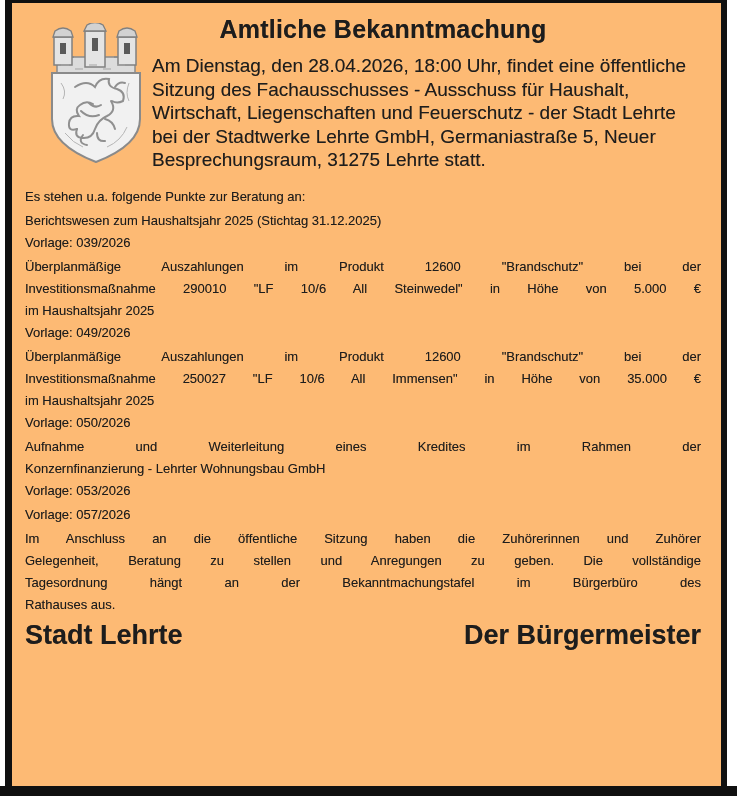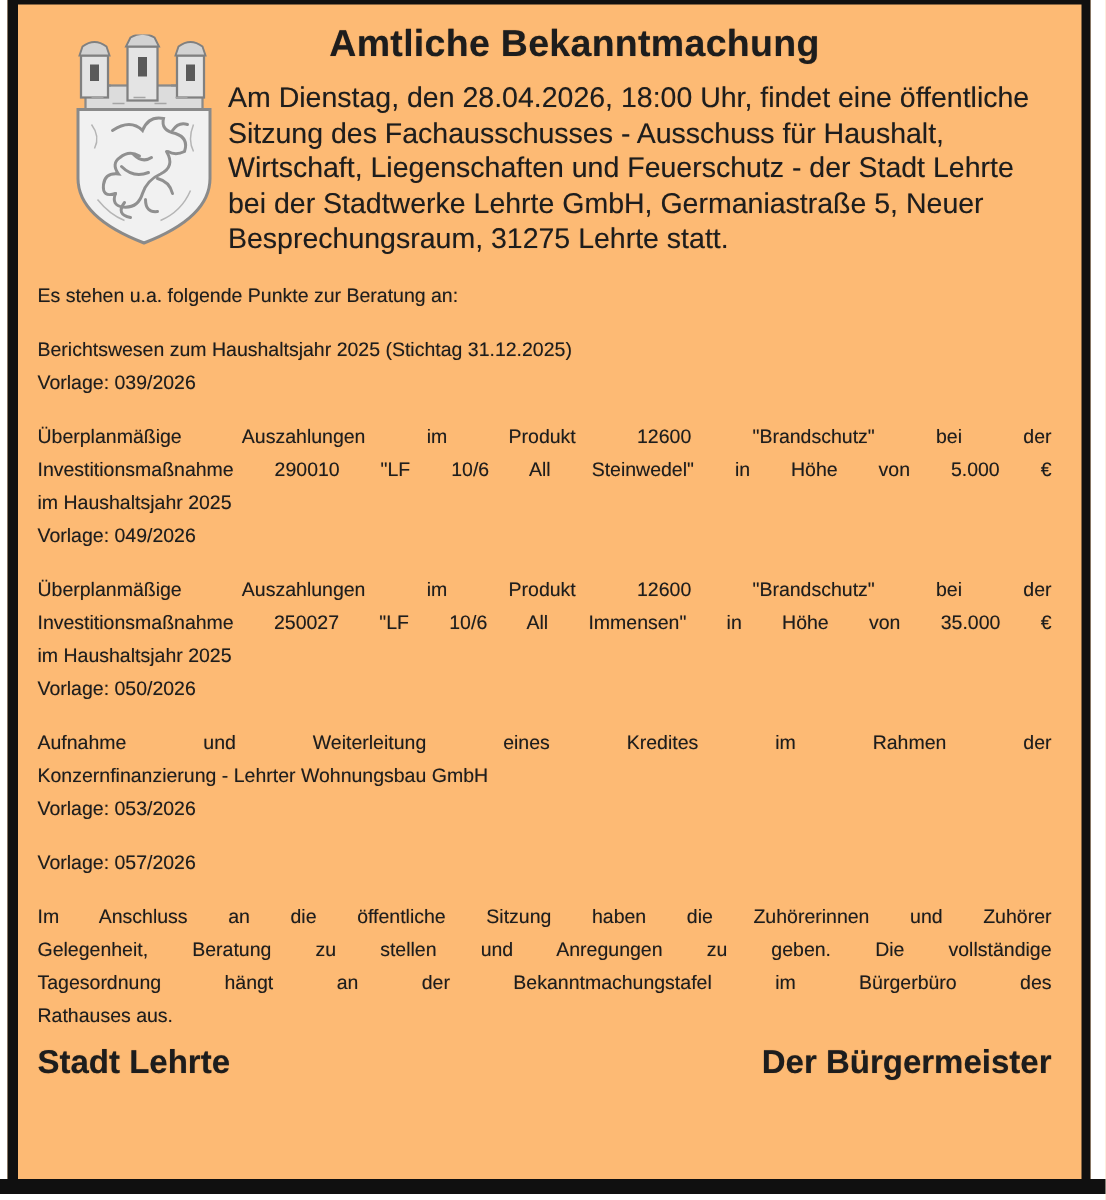--- a/index.html
+++ b/index.html
@@ -60,34 +60,34 @@
     line-height: 23.5px;
     text-shadow: 0 0 0.5px rgba(0,0,0,0.38);
   }
   .bodytext {
     font-size: 13px;
     line-height: 22px;
     width: 676px;
     text-shadow: 0 0 0.5px rgba(0,0,0,0.38);
   }
   .lead { margin-top: 14px; }
-  .block { margin-top: 14px; }
+  .block { margin-top: 2px; }
   .block.first { margin-top: 0; }
   .ln { white-space: nowrap; }
   .ln.jl {
     white-space: normal;
     text-align: justify;
     text-align-last: justify;
   }
   .sigrow {
     margin-top: 6px;
     width: 676px;
     display: flex;
     justify-content: space-between;
-    font-size: 22px;
+    font-size: 27px;
     font-weight: bold;
     line-height: 27px;
     text-shadow: 0 0 0.6px rgba(0,0,0,0.45);
   }
 </style>
 </head>
 <body>
 
 <div class="frame">
 

